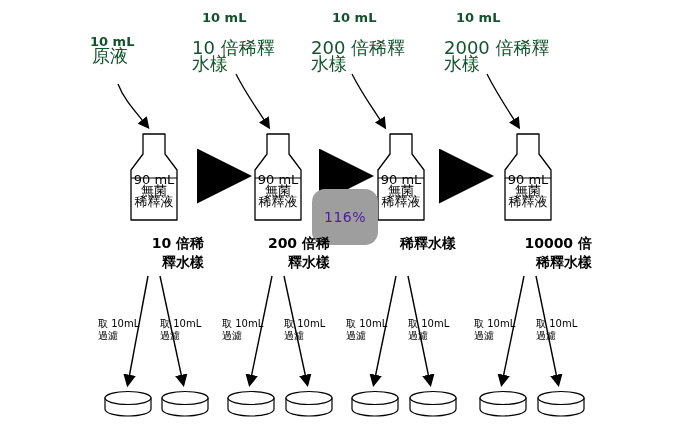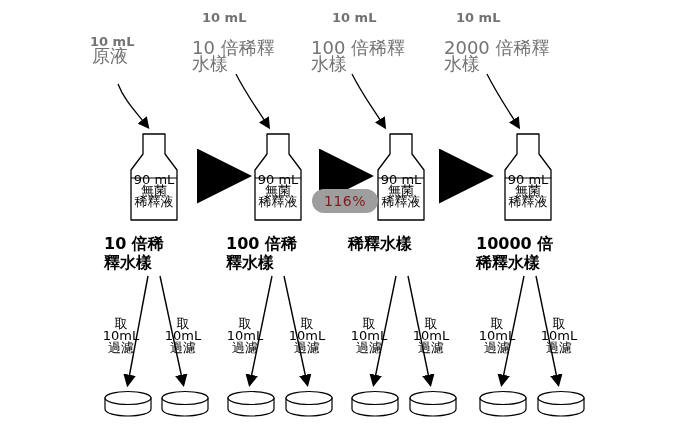--- a/index.html
+++ b/index.html
@@ -5,53 +5,53 @@
   html,body{margin:0;padding:0;}
   body{
     width:700px;height:434px;
     background:#ffffff;
     font-family:"DejaVu Sans","Liberation Sans",sans-serif;
     overflow:hidden;
     position:relative;
   }
   #stage{position:relative;width:700px;height:434px;}
 
-  .txt{position:absolute;white-space:nowrap;color:#737373;}
+  .txt{position:absolute;white-space:nowrap;color:#14532d;}
 
   
   .vol{font-size:13px;font-weight:bold;}
 
   
   .sample{font-size:18px;line-height:16px;}
 
   
   .bottle{position:absolute;width:66px;height:90px;}
   .bottle svg{display:block;}
   .bottle .inner{
     position:absolute;left:0;top:42px;width:66px;
     text-align:center;font-size:13px;line-height:11px;color:#000;
   }
 
   
-  .result{font-size:16px;font-weight:bold;line-height:19px;text-align:left;position:absolute;}
-
-  
-  .take{position:absolute;font-size:13px;line-height:12px;text-align:center;color:#000;}
+  .result{font-size:14px;font-weight:bold;line-height:19px;text-align:right;position:absolute;}
+
+  
+  .take{position:absolute;font-size:10px;line-height:12px;color:#000;}
 
   
   .dish{position:absolute;width:50px;height:28px;}
 
   
   .zoom-badge{
     position:absolute;
     background:#9e9e9e;
-    color:#7f1d1d;
+    color:#4c1d95;
     font-size:14px;
     border-radius:13px;
-    padding:4px 12px;
+    padding:20px 12px;
     letter-spacing:.5px;
   }
 
   
   .lines{position:absolute;left:0;top:0;width:700px;height:434px;pointer-events:none;}
 </style>
 </head>
 <body>
 
 <div id="stage">
@@ -62,21 +62,21 @@
   <div class="txt vol" style="left:456px;top:10px;">10 mL</div>
 
   <div class="txt sample" style="left:92px;top:48px;">
     <div>原液</div>
   </div>
   <div class="txt sample" style="left:192px;top:40px;">
     <div>10 倍稀釋</div>
     <div>水樣</div>
   </div>
   <div class="txt sample" style="left:311px;top:40px;">
-    <div>100 倍稀釋</div>
+    <div>200 倍稀釋</div>
     <div>水樣</div>
   </div>
   <div class="txt sample" style="left:444px;top:40px;">
     <div>2000 倍稀釋</div>
     <div>水樣</div>
   </div>
 
   <svg class="lines" viewBox="0 0 700 434" xmlns="http://www.w3.org/2000/svg">
     <defs>
       <marker id="ah" markerWidth="9" markerHeight="9" refX="6" refY="4.5" orient="auto">
@@ -157,21 +157,21 @@
     </div>
   </div>
 
   <div class="zoom-badge" style="left:312px;top:189px;">116%</div>
 
   <div class="result" style="left:104px;top:234px;width:100px;">
     <div>10 倍稀</div>
     <div>釋水樣</div>
   </div>
   <div class="result" style="left:226px;top:234px;width:104px;">
-    <div>100 倍稀</div>
+    <div>200 倍稀</div>
     <div>釋水樣</div>
   </div>
   <div class="result" style="left:348px;top:234px;width:108px;">
     <div>稀釋水樣</div>
   </div>
   <div class="result" style="left:476px;top:234px;width:116px;">
     <div>10000 倍</div>
     <div>稀釋水樣</div>
   </div>
 

